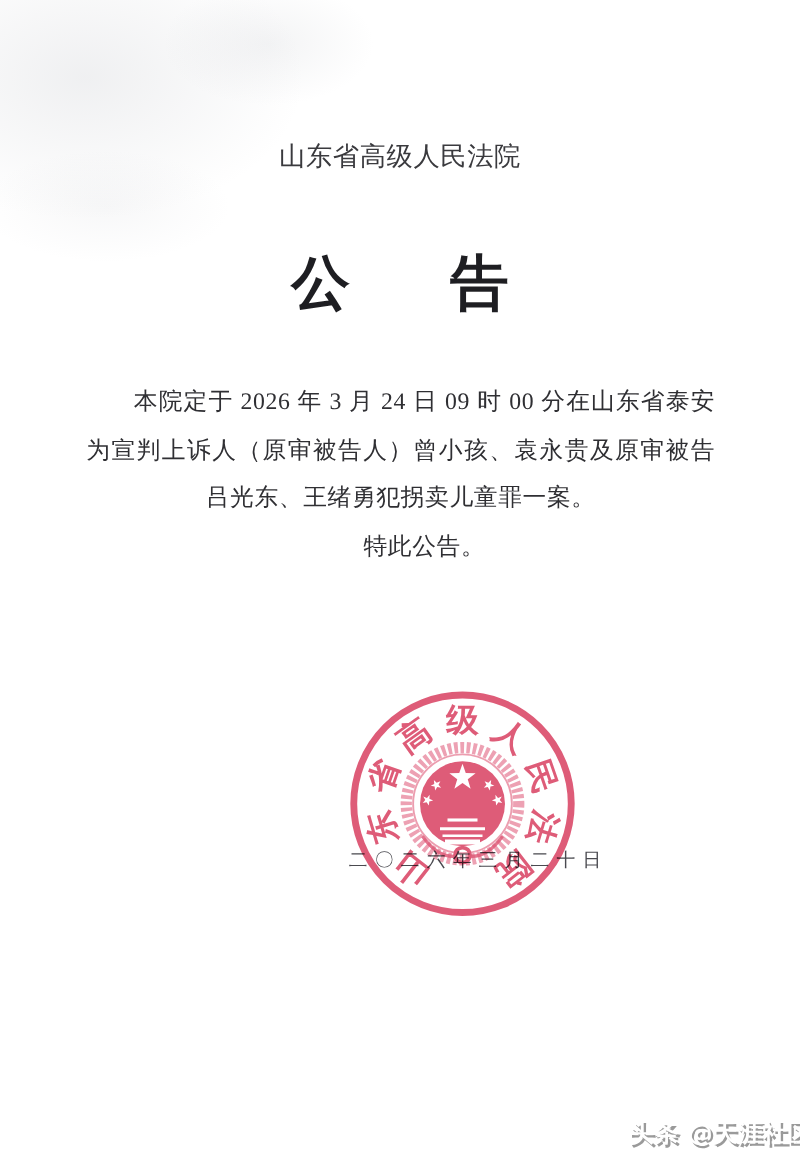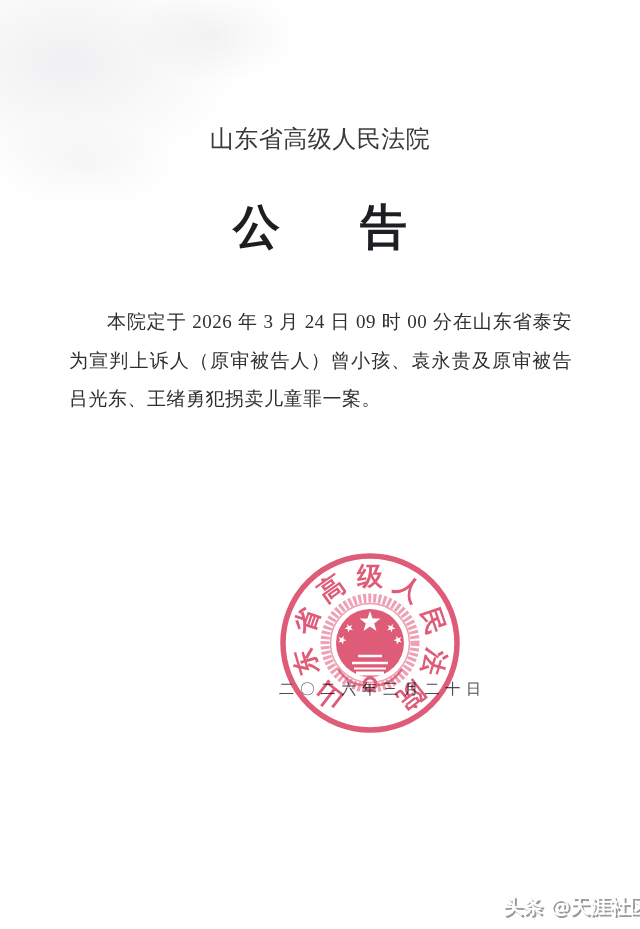--- a/index.html
+++ b/index.html
@@ -23,39 +23,40 @@
   
   .smudge{position:absolute;pointer-events:none;}
   .smudge.s1{left:-30px;top:-10px;width:280px;height:190px;
     background:radial-gradient(ellipse at 35% 38%,rgba(176,179,186,0.20),rgba(176,179,186,0.0) 68%);}
   .smudge.s2{left:130px;top:-15px;width:170px;height:100px;
     background:radial-gradient(ellipse,rgba(182,185,192,0.16),rgba(182,185,192,0.0) 70%);}
   .smudge.s3{left:-15px;top:120px;width:200px;height:90px;
     background:radial-gradient(ellipse,rgba(190,192,198,0.12),rgba(190,192,198,0.0) 70%);}
 
   .court-name{
-    position:absolute;left:0;top:124px;width:640px;
+    position:absolute;left:0;top:110px;width:640px;
     text-align:center;
-    font-size:24px;line-height:30px;
+    font-size:21px;line-height:30px;
     color:var(--title-text);
     letter-spacing:0.5px;
   }
   .heading{
     position:absolute;left:0;top:201px;width:640px;
     display:flex;justify-content:center;gap:80px;
     font-size:47px;line-height:52px;font-weight:700;
     color:var(--heading-text);
   }
   .body-block{
     position:absolute;left:69px;top:303px;width:503px;
     font-size:19px;color:var(--body-text);
   }
   .body-line{
     line-height:38.5px;max-height:38.5px;overflow:hidden;
     letter-spacing:0.5px;
+    text-align:center;
   }
   .body-line.just{text-align:justify;text-align-last:justify;}
   .body-line.indent{text-indent:2em;}
 
   .issue-date{
     position:absolute;left:279px;top:676px;width:202px;
     font-size:15px;line-height:26px;color:var(--date-text);
     text-align:justify;text-align-last:justify;
     z-index:1;
   }
@@ -98,20 +99,21 @@
 
   <div class="heading">
     <span>公</span>
     <span>告</span>
   </div>
 
   <div class="body-block">
     <div class="body-line indent just">本院定于 2026 年 3 月 24 日 09 时 00 分在山东省泰安市</div>
     <div class="body-line just">为宣判上诉人（原审被告人）曾小孩、袁永贵及原审被告人</div>
     <div class="body-line">吕光东、王绪勇犯拐卖儿童罪一案。</div>
+    <div class="body-line indent">特此公告。</div>
   </div>
 
   <div class="issue-date">二〇二六年三月二十日</div>
 
   <svg class="seal" viewBox="0 0 220 220" xmlns="http://www.w3.org/2000/svg">
     <circle class="ring" cx="110" cy="110" r="87"></circle>
     <g id="ringText">
         <text x="110" y="52" text-anchor="middle" class="ringchar" transform="rotate(218 110 110)">山</text>
         <text x="110" y="52" text-anchor="middle" class="ringchar" transform="rotate(253.5 110 110)">东</text>
         <text x="110" y="52" text-anchor="middle" class="ringchar" transform="rotate(289 110 110)">省</text>

